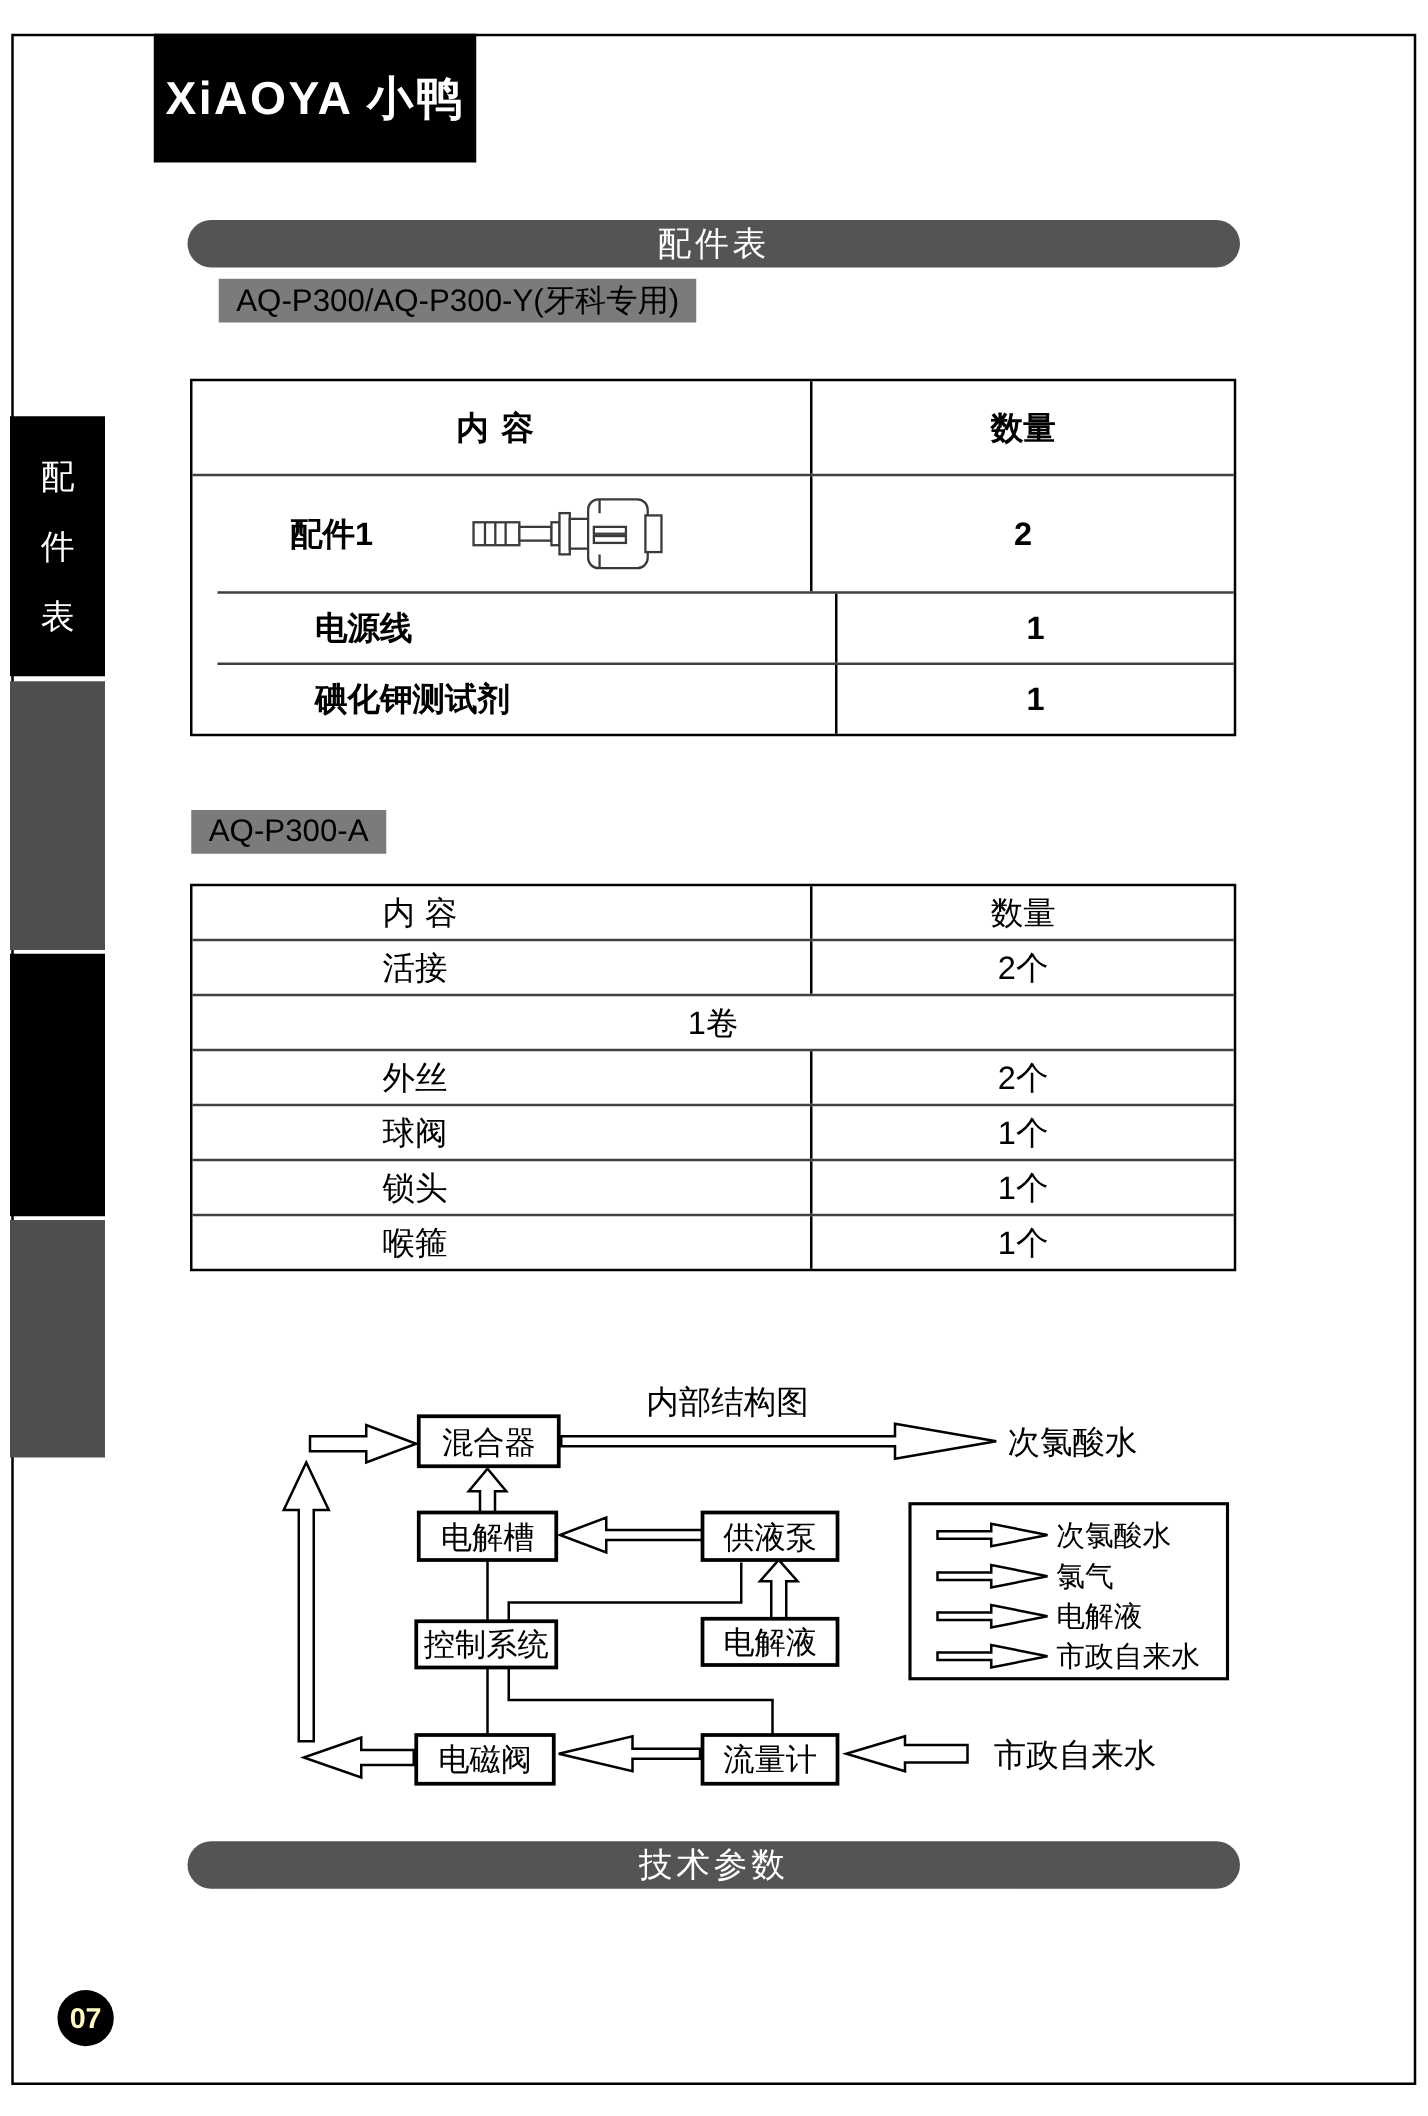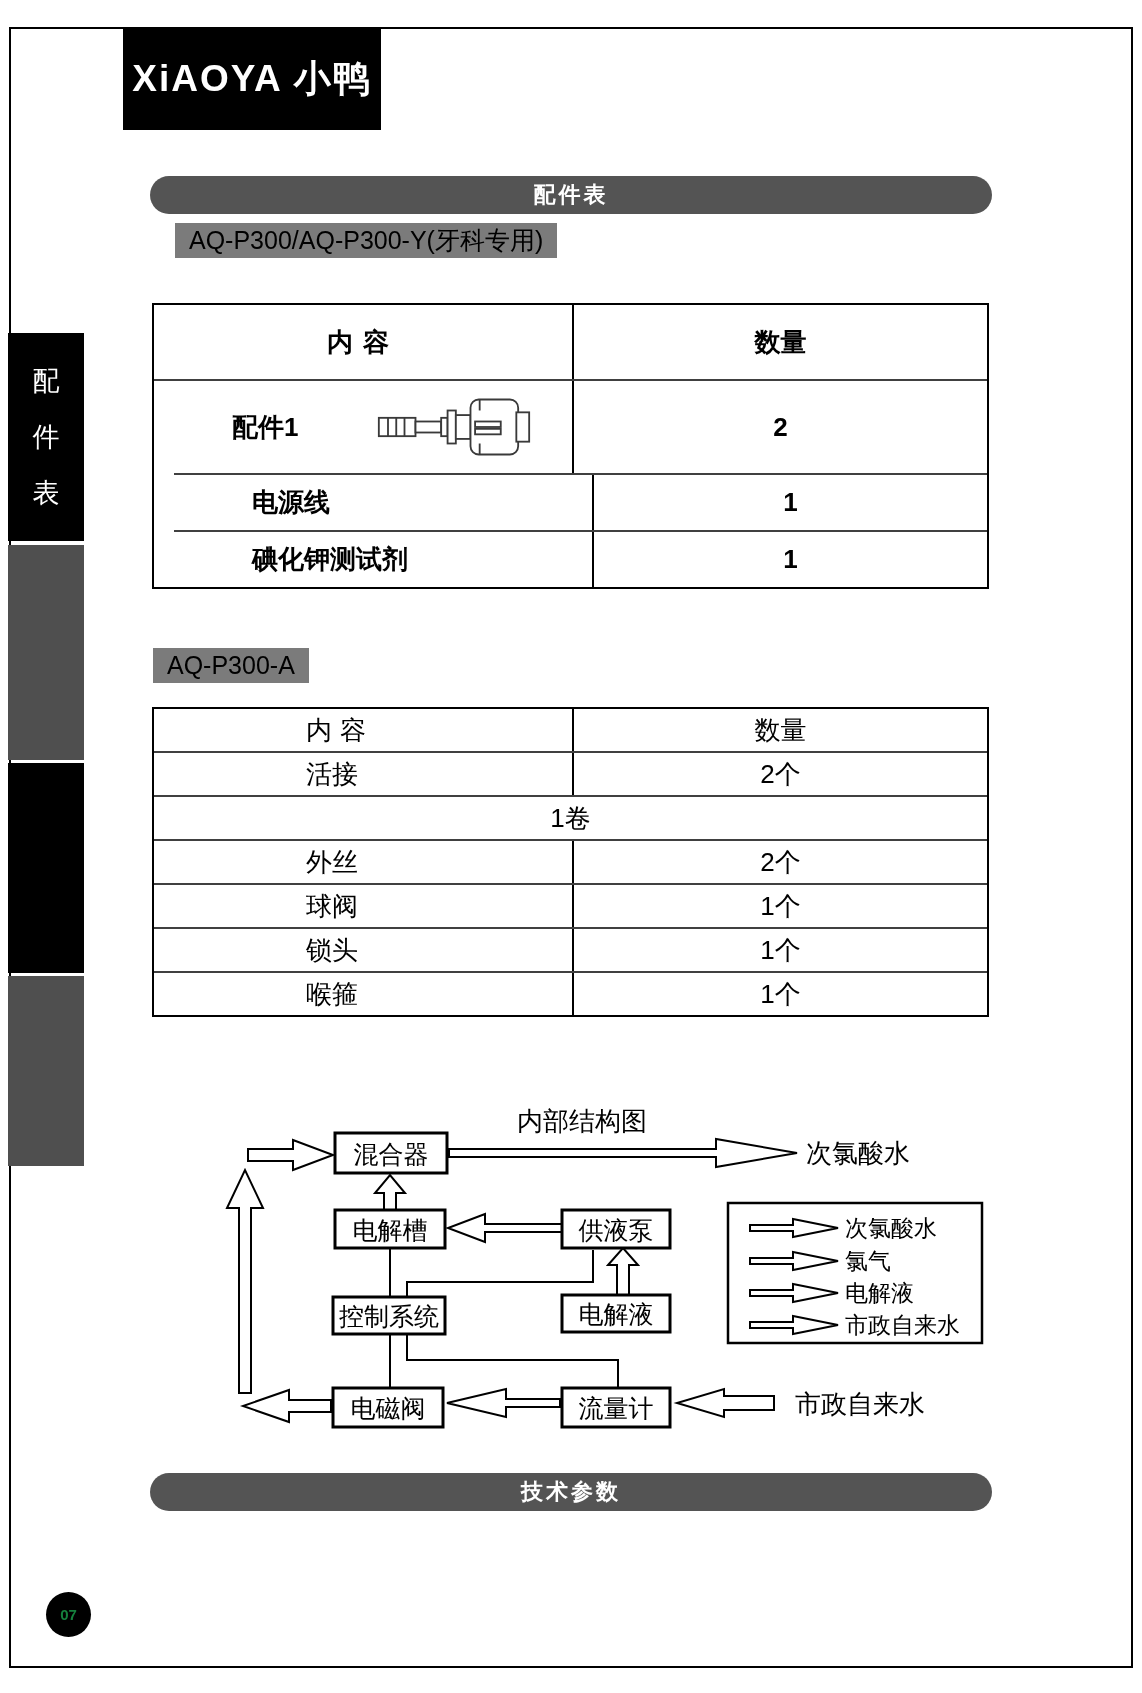--- a/index.html
+++ b/index.html
@@ -2,38 +2,38 @@
 <html><head>
 <meta charset="utf-8">
 <style>
   html,body{margin:0;padding:0;background:#fff;}
   .canvas{position:relative;width:1142px;height:1693px;background:#fff;overflow:hidden;
           font-family:"Liberation Sans","DejaVu Sans",sans-serif;color:#000;}
   .frame{position:absolute;left:9px;top:27px;width:1120px;height:1637px;border:2px solid #000;}
   .logo{position:absolute;left:123px;top:27px;width:258px;height:103px;background:#000;color:#fff;
         display:flex;align-items:center;justify-content:center;font-size:37px;font-weight:bold;letter-spacing:2px;}
   .bar{position:absolute;left:150px;width:842px;height:38px;background:#545454;border-radius:20px;color:#fff;
-       display:flex;align-items:center;justify-content:center;font-size:22px;font-weight:bold;letter-spacing:3px;}
+       display:flex;align-items:center;justify-content:center;font-size:27px;font-weight:normal;letter-spacing:3px;}
   .bar-top{top:176px;}
   .bar-bottom{top:1473px;}
   .mlabel{position:absolute;left:153px;height:35px;background:#7b7b7b;color:#000;display:flex;align-items:center;
           padding:0 14px;font-size:25px;}
   .mlabel-a{top:223px;margin-left:22px;}
   .mlabel-b{top:648px;}
   .side{position:absolute;left:8px;width:76px;}
   .side-tab{top:333px;height:208px;background:#000;color:#fff;display:flex;flex-direction:column;
             align-items:center;justify-content:center;font-size:27px;line-height:56px;}
   .side-g1{top:545px;height:215px;background:#4f4f4f;}
   .side-b2{top:763px;height:210px;background:#000;}
   .side-g2{top:976px;height:190px;background:#4f4f4f;}
   .tbl{position:absolute;left:152px;width:833px;border:2px solid #000;background:#fff;}
   .tr{display:flex;}
   .tr + .tr{border-top:2px solid #404040;}
   .td{display:flex;align-items:center;box-sizing:border-box;}
-  .c1{width:420px;border-right:2px solid #000;}
+  .c1{width:496px;border-right:2px solid #000;}
   .c2{flex:1;justify-content:center;}
   .tbl1{top:303px;font-size:26px;font-weight:bold;}
   .tbl1 .r-head{height:74px;}
   .tbl1 .r-img{height:92px;}
   .tbl1 .r-std{height:55px;margin-left:20px;}
   .tbl1 .c1{padding-left:78px;}
   .tbl1 .r-head .c1{padding-left:0;justify-content:center;letter-spacing:10px;}
   .item-cell{gap:70px;}
   .tbl2{top:707px;font-size:26px;font-weight:normal;}
   .tbl2 .tr{height:42px;}
@@ -41,22 +41,22 @@
   .tbl2 .r-head .c1{letter-spacing:8px;}
   .diagram{position:absolute;left:150px;top:1000px;}
   .dbox{fill:#fff;stroke:#000;stroke-width:3;}
   .dtext{font-size:25px;text-anchor:middle;dominant-baseline:central;fill:#000;}
   .dtitle{font-size:26px;text-anchor:middle;dominant-baseline:central;fill:#000;}
   .dlabel{font-size:26px;text-anchor:start;dominant-baseline:central;fill:#000;}
   .ltext{font-size:23px;text-anchor:start;dominant-baseline:central;fill:#000;}
   .arrow{fill:#fff;stroke:#000;stroke-width:2;stroke-linejoin:miter;}
   .cline{fill:none;stroke:#000;stroke-width:2;}
   .lbox{fill:#fff;stroke:#000;stroke-width:2.5;}
-  .pagenum{position:absolute;left:46px;top:1592px;width:45px;height:45px;border-radius:50%;background:#000;color:#15803d;
-           display:flex;align-items:center;justify-content:center;font-size:15px;font-weight:bold;}
+  .pagenum{position:absolute;left:46px;top:1592px;width:45px;height:45px;border-radius:50%;background:#000;color:#fef9c3;
+           display:flex;align-items:center;justify-content:center;font-size:23px;font-weight:bold;}
   .fit{flex:0 0 auto;}
 </style>
 </head>
 <body>
 
 <div class="canvas">
 
   <div class="frame"></div>
 
   <div class="logo">

